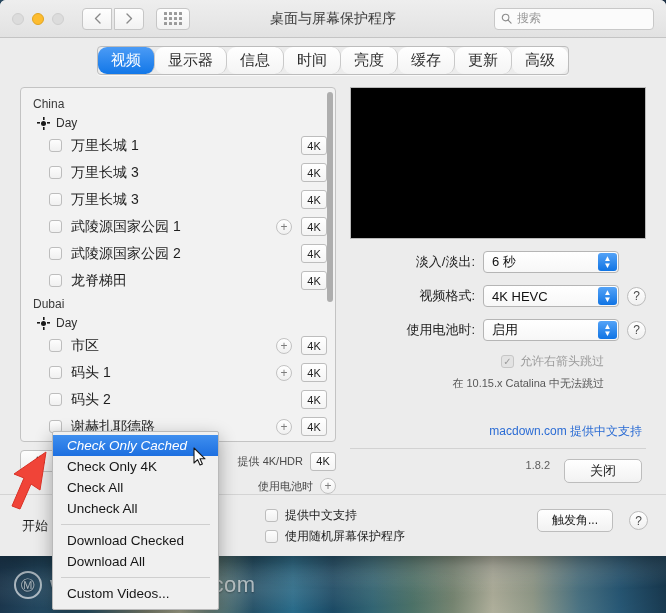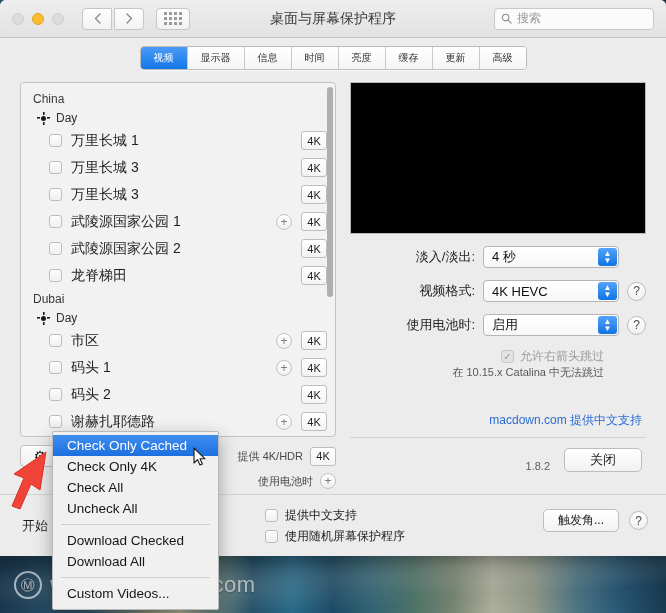--- a/index.html
+++ b/index.html
@@ -118,23 +118,24 @@
 
   
   .tabs {
     display:flex; justify-content:center; margin-top: 8px;
   }
   .tabstrip {
     display:flex; border:1px solid #bcbcbc; border-radius: 4px; overflow:hidden;
     box-shadow: 0 1px 0 rgba(255,255,255,.7);
   }
   .tab {
-    padding: 4px 13px; font-size: 10px; color:#2e2e2e;
+    padding: 4px 13px; font-size: 15px; color:#2e2e2e;
     background: linear-gradient(180deg,#ffffff,#f4f4f4);
     border-right: 1px solid #c9c9c9;
+    border-radius: 9px;
   }
   .tab:last-child { border-right: none; }
   .tab.active { background: linear-gradient(180deg,#4b9bf5,#1277e8); color:#fff; }
 
   
   .prefbody { display:flex; margin-top: 12px; padding: 0 8px; }
 
   
   .leftcol { width: 336px; }
   .listbox {
@@ -252,69 +253,69 @@
     display:flex; align-items:center; gap:6px;
     margin-top: 12px; padding-right: 42px; justify-content:flex-end;
   }
   .cb.checked-dim {
     background: #e3e3e3; border-color:#c6c6c6;
     display:flex; align-items:center; justify-content:center;
     color:#9a9a9a; font-size: 10px; line-height:1;
   }
   .dim-text { font-size: 12px; color:#9a9a9a; }
   .note {
-    text-align: right; padding-right: 42px; 
+    text-align: right; padding-right: 42px; margin-top: 6px;
     font-size: 11px; color:#585858;
   }
   .credit {
     text-align: right; margin-top: 32px; padding-right: 4px;
     font-size: 12px; color:#2b6cd4;
   }
   .sep {
     border-top: 1px solid #d2d2d2; margin-top: 8px;
   }
   .bottomrow {
-    display:flex; align-items:flex-end; justify-content:flex-end;
+    display:flex; align-items:flex-start; justify-content:flex-end;
     gap: 14px; margin-top: 10px; padding-right: 4px;
   }
   .version { font-size: 11px; color:#5d5d5d; }
   .closebtn {
     width: 78px; height: 24px; border:1px solid #bdbdbd; border-radius: 5px;
     background: linear-gradient(180deg,#ffffff,#f2f2f2);
     font-size: 13px; color:#1c1c1c; display:flex; align-items:center; justify-content:center;
   }
 
   
   .outerbottom {
     position:absolute; left:0; right:0; bottom:0; height:62px;
     background:#ececec; border-top: 1px solid #d4d4d4;
   }
   .ob-left { position:absolute; left: 22px; top: 12px; font-size: 13px; color:#1f1f1f;margin-top:10px; }
   .ob-checks { position:absolute; left: 265px; top: 10px; }
   .ob-check { display:flex; align-items:center; gap:7px; height: 21px; }
   .ob-check .lbl { font-size: 12px; color:#1d1d1d; }
-  .ob-right { position:absolute; right: 18px; top: 14px; display:flex; align-items:center; gap:10px;padding-left:40px; }
+  .ob-right { position:absolute; right: 18px; top: 14px; display:flex; align-items:center; gap:16px;padding-left:40px; }
   .hotbtn {
     width: 76px; height: 23px; border:1px solid #bdbdbd; border-radius: 5px;
     background: linear-gradient(180deg,#ffffff,#f2f2f2);
     font-size: 12px; color:#1c1c1c; display:flex; align-items:center; justify-content:center;
   }
 
   
   .ctxmenu {
     position:absolute; left: 52px; top: 431px; width: 167px;
     background: #f0f0f0;
     border: 1px solid #b9b9b9; border-radius: 2px;
     box-shadow: 0 6px 18px rgba(0,0,0,.32);
     padding: 3px 0 5px 0;
     z-index: 40;
   }
   .mi { height: 21px; display:flex; align-items:center; padding-left: 14px;
         font-size: 13.5px; color:#161616; }
-  .mi.sel { background: linear-gradient(180deg,#3f8fef,#1d6fe0); color:#fff; }
+  .mi.sel { background: linear-gradient(180deg,#3f8fef,#1d6fe0); color:#fff;font-style:italic; }
   .mi-sep { height:1px; background:#cfcfcf; margin: 5px 8px; }
 
   
   .cursor {
     position:absolute; left: 193px; top: 447px; z-index: 60;
     width: 14px; height: 20px;
   }
 
   
   .redarrow { position:absolute; left: 2px; top: 448px; z-index: 50; }
@@ -525,21 +526,21 @@
             <span class="plus">+</span>
           </div>
         </div>
 
         <div class="rightcol">
           <div class="preview"></div>
 
           <div class="formrow">
             <span class="formlabel">淡入/淡出:</span>
             <span class="popup">
-              <span>4 秒</span>
+              <span>6 秒</span>
               <span class="arrows">
                   <span>▲</span>
                   <span>▼</span>
                 </span>
             </span>
             <span class="helpbtn ghost">?</span>
           </div>
 
           <div class="formrow">
             <span class="formlabel">视频格式:</span>

